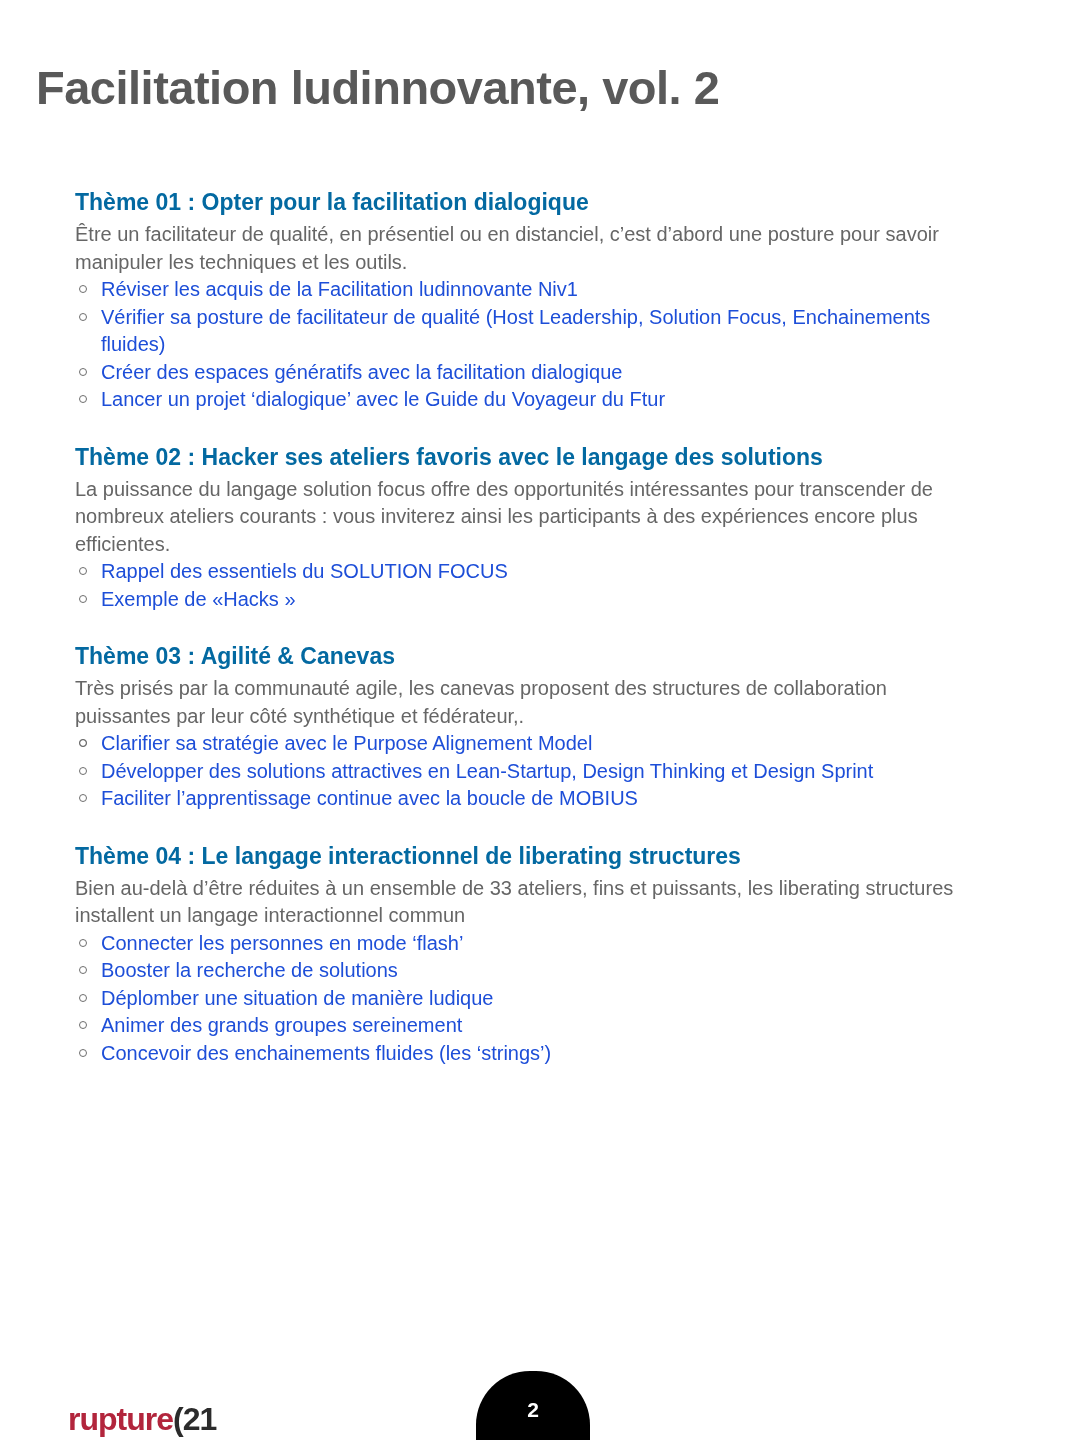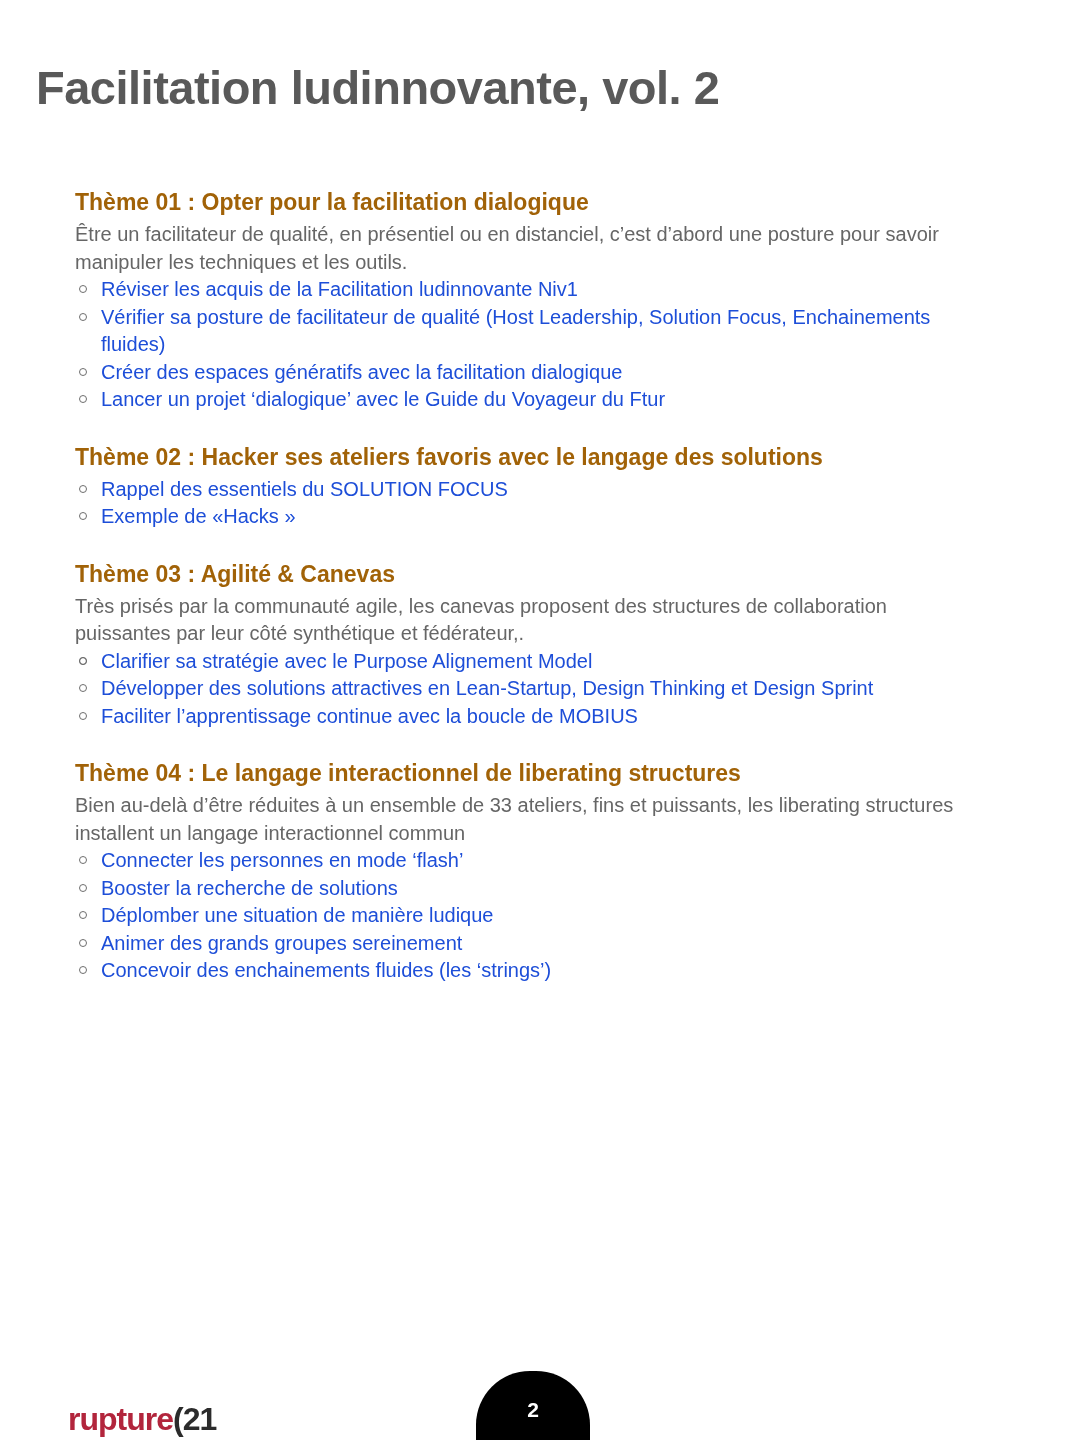--- a/index.html
+++ b/index.html
@@ -25,21 +25,21 @@
     position:absolute;
     left:75px; top:186px;
     width:915px;
   }
 
   .theme-section { margin-bottom:27px; }
 
   .theme-section h2 {
     font-size:23px;
     font-weight:700;
-    color:#a16207;
+    color:#0369a1;
     line-height:32px;
     max-width:870px;
     margin:0 0 3px 0;
   }
 
   .theme-section p.intro {
     font-size:20px;
     color:#666666;
     line-height:27.5px;
     max-width:888px;
@@ -121,20 +121,21 @@
     <ul>
       <li><span class="bullet-mark"></span><span>Réviser les acquis de la Facilitation ludinnovante Niv1</span></li>
       <li><span class="bullet-mark"></span><span>Vérifier sa posture de facilitateur de qualité (Host Leadership, Solution Focus, Enchainements fluides)</span></li>
       <li><span class="bullet-mark"></span><span>Créer des espaces génératifs avec la facilitation dialogique</span></li>
       <li><span class="bullet-mark"></span><span>Lancer un projet ‘dialogique’ avec le Guide du Voyageur du Ftur</span></li>
     </ul>
   </section>
 
   <section class="theme-section sec-2">
     <h2>Thème 02 : Hacker ses ateliers favoris avec le langage des solutions</h2>
+    <p class="intro">La puissance du langage solution focus offre des opportunités intéressantes pour transcender de nombreux ateliers courants : vous inviterez ainsi les participants à des expériences encore plus efficientes.</p>
     <ul>
       <li><span class="bullet-mark"></span><span>Rappel des essentiels du SOLUTION FOCUS</span></li>
       <li><span class="bullet-mark"></span><span>Exemple de «Hacks »</span></li>
     </ul>
   </section>
 
   <section class="theme-section sec-3">
     <h2>Thème 03 : Agilité &amp; Canevas</h2>
     <p class="intro">Très prisés par la communauté agile, les canevas proposent des structures de collaboration puissantes par leur côté synthétique et fédérateur,.</p>
     <ul>

